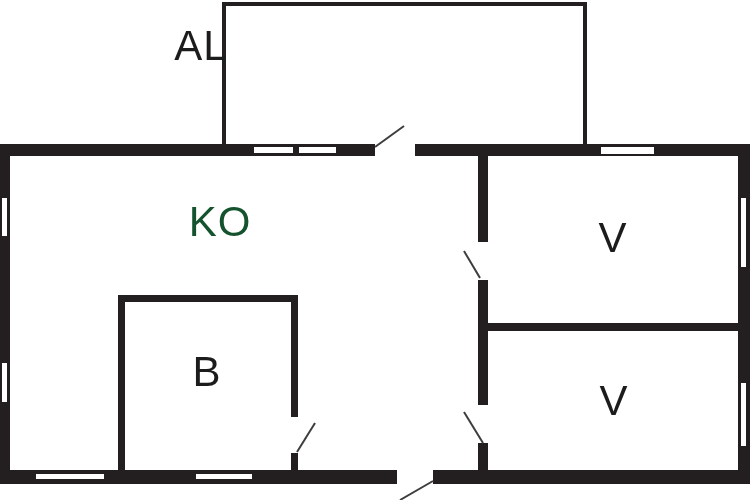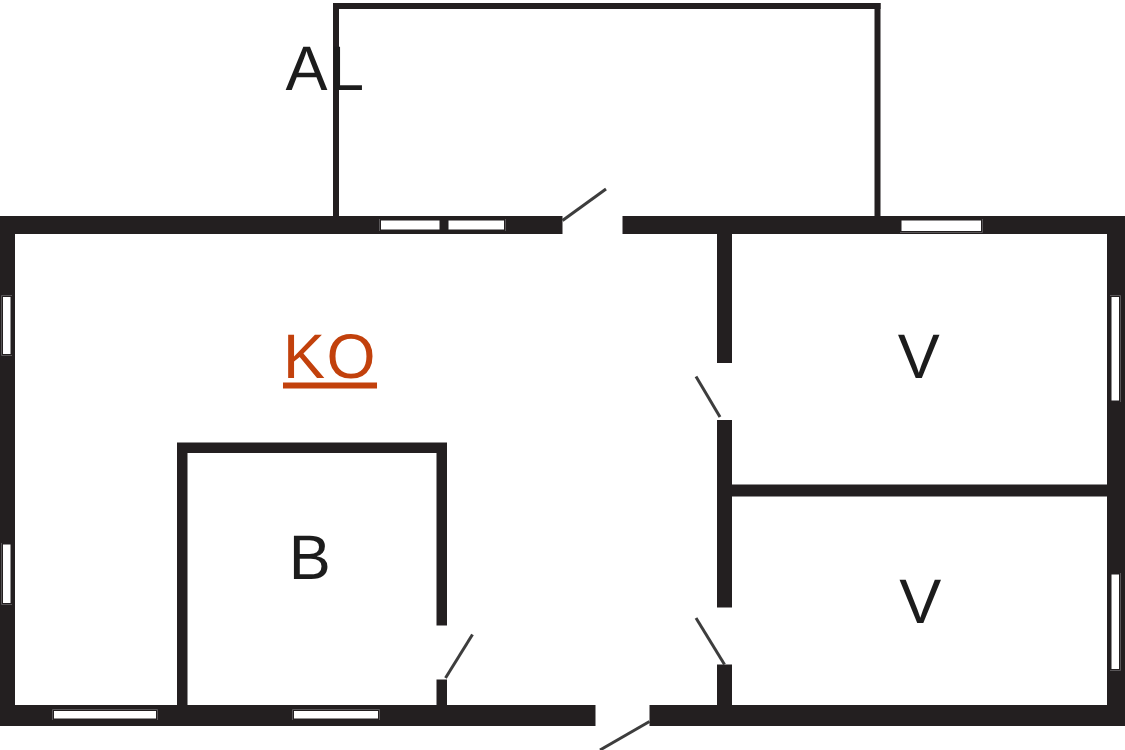--- a/index.html
+++ b/index.html
@@ -87,19 +87,19 @@
       <div class="window" style="left: 195px; top: 473px; width: 58px; height: 7px; background: rgb(255, 255, 255); border-color: rgb(35, 31, 32);"></div>
     </div>
   <svg class="swings" id="swings-layer" width="750" height="500" viewBox="0 0 750 500">
       <line x1="375" y1="147" x2="404" y2="126" stroke="#3d3d3d" stroke-width="2"></line>
       <line x1="433" y1="481" x2="400" y2="500" stroke="#3d3d3d" stroke-width="2"></line>
       <line x1="464" y1="251" x2="480" y2="278" stroke="#3d3d3d" stroke-width="2"></line>
       <line x1="464" y1="412" x2="483" y2="443" stroke="#3d3d3d" stroke-width="2"></line>
       <line x1="297" y1="452" x2="315" y2="423" stroke="#3d3d3d" stroke-width="2"></line>
     </svg>
   <div class="layer" id="labels-layer">
-      <div class="room-label" style="left: 217px; top: 46px; color: rgb(28, 28, 28);">AL</div>
-      <div class="room-label" style="left: 220px; top: 238px; color: #c2410c; text-decoration: underline;">KO</div>
+      <div class="room-label" style="left: 201px; top: 46px; color: rgb(28, 28, 28);">AL</div>
+      <div class="room-label" style="left: 220px; top: 222px; color: #14532d;">KO</div>
       <div class="room-label" style="left: 207px; top: 372px; color: rgb(28, 28, 28);">B</div>
       <div class="room-label" style="left: 613px; top: 238px; color: rgb(28, 28, 28);">V</div>
       <div class="room-label" style="left: 614px; top: 401px; color: rgb(28, 28, 28);">V</div>
     </div>
 </div>
 
 </body></html>

